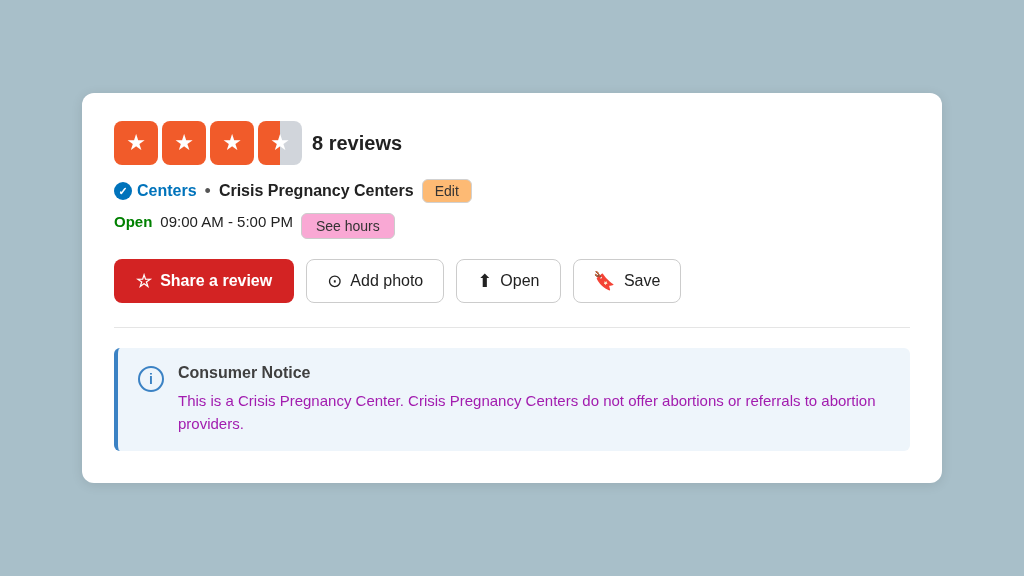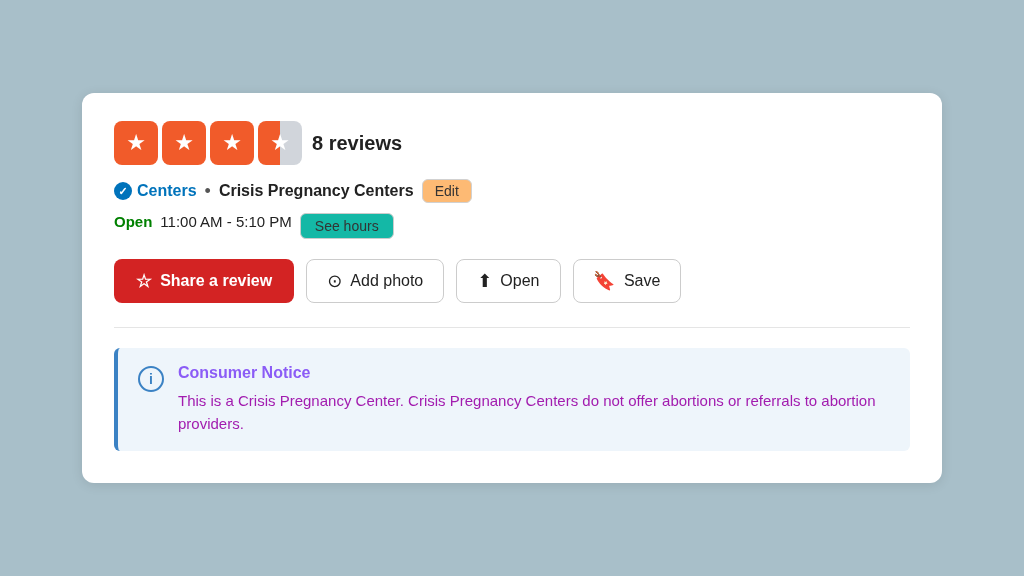--- a/index.html
+++ b/index.html
@@ -108,21 +108,21 @@
     .open-label {
       color: #008000;
       font-weight: 700;
       font-size: 15px;
     }
     .hours-text {
       color: #222;
       font-size: 15px;
     }
     .see-hours-btn {
-      background: #14b8a6;
+      background: #f9a8d4;
       border: 1px solid #ccc;
       border-radius: 6px;
       padding: 4px 14px;
       font-size: 14px;
       color: #333;
       cursor: pointer;
     }
     
     .actions-row {
       display: flex;
@@ -187,21 +187,21 @@
       color: #3b82c4;
       font-size: 14px;
       font-weight: 700;
       flex-shrink: 0;
       margin-top: 2px;
     }
     .notice-content {}
     .notice-title {
       font-size: 16px;
       font-weight: 700;
-      color: #8b5cf6;
+      color: #404040;
       margin-bottom: 8px;
     }
     .notice-text {
       font-size: 15px;
       color: #a21caf;
       line-height: 1.5;
     }
   </style>
 </head>
 <body>
@@ -231,21 +231,21 @@
       <div class="claimed-check">✓</div>
       <span>Centers</span>
     </div>
     <span class="dot-sep">•</span>
     <span class="biz-name">Crisis Pregnancy Centers</span>
     <button class="edit-btn">Edit</button>
   </div>
 
   <div class="hours-row">
     <span class="open-label">Open</span>
-    <span class="hours-text">11:00 AM - 5:10 PM</span>
+    <span class="hours-text">09:00 AM - 5:00 PM</span>
     <button class="see-hours-btn">See hours</button>
   </div>
 
   <div class="actions-row">
     <button class="btn-write-review">
       <span class="btn-icon">☆</span>
       <span>Share a review</span>
     </button>
     <button class="btn-outline">
       <span class="btn-icon">⊙</span>

